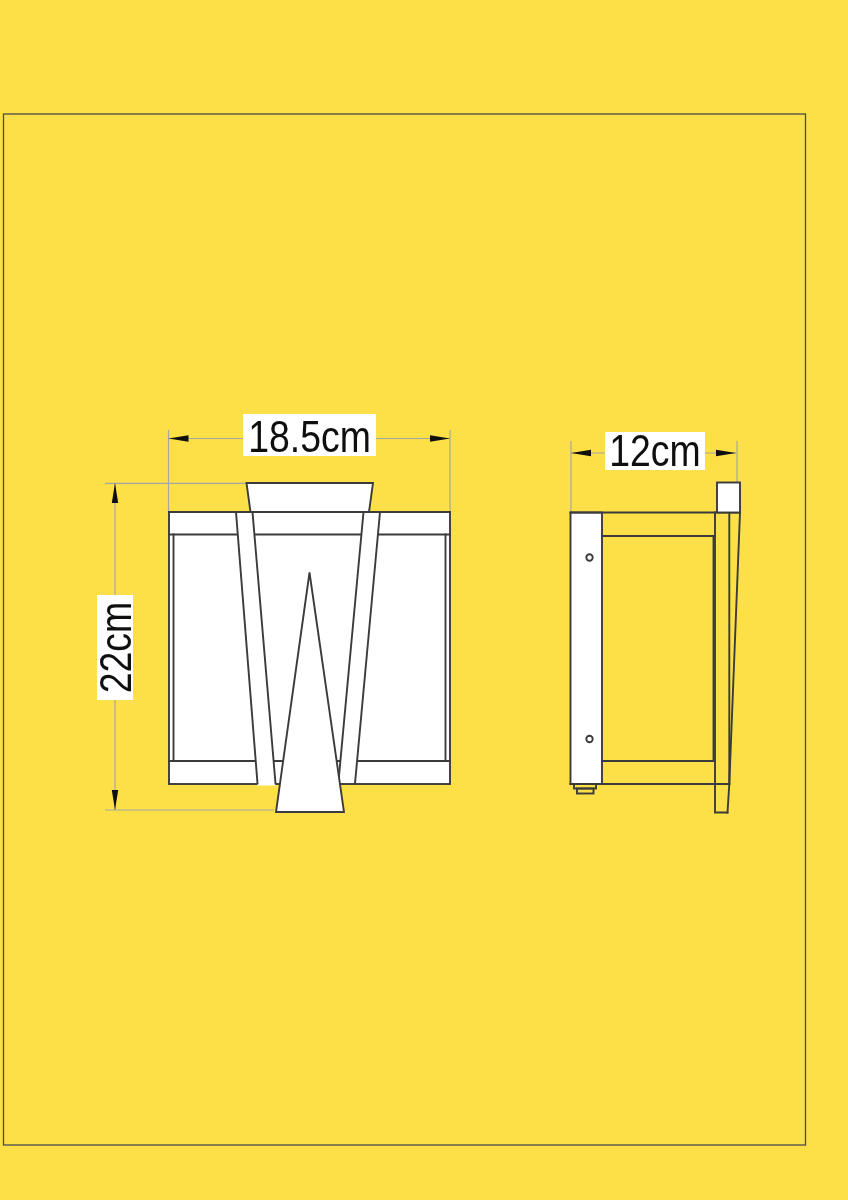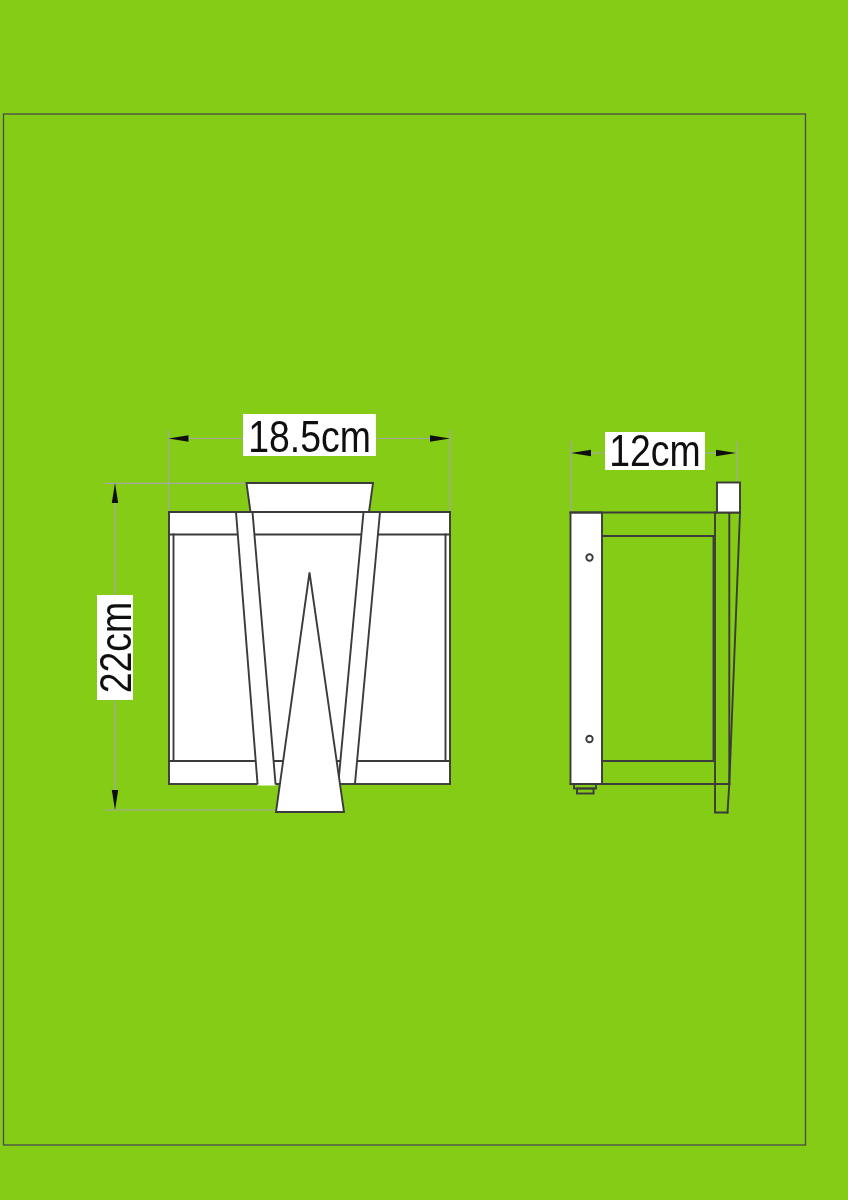--- a/index.html
+++ b/index.html
@@ -1,19 +1,19 @@
 <!DOCTYPE html>
 <html><head>
 <meta charset="utf-8">
 <style>
   html,body{margin:0;padding:0;background:#fff;}
   .stage{
     position:relative;
     width:848px;height:1200px;
-    background:#84cc16;
+    background:#fde047;
     overflow:hidden;
     font-family:"Liberation Sans", sans-serif;
   }
   svg{display:block;}
   
   .ln{stroke:#3b3b3b;stroke-width:1.9;fill:none;stroke-linecap:square;}
   .fw{fill:#ffffff;stroke:#3b3b3b;stroke-width:1.9;stroke-linecap:square;}
   .fwn{fill:#ffffff;stroke:none;}
   
   .dim{stroke:#a6a6a6;stroke-width:1.2;fill:none;}

